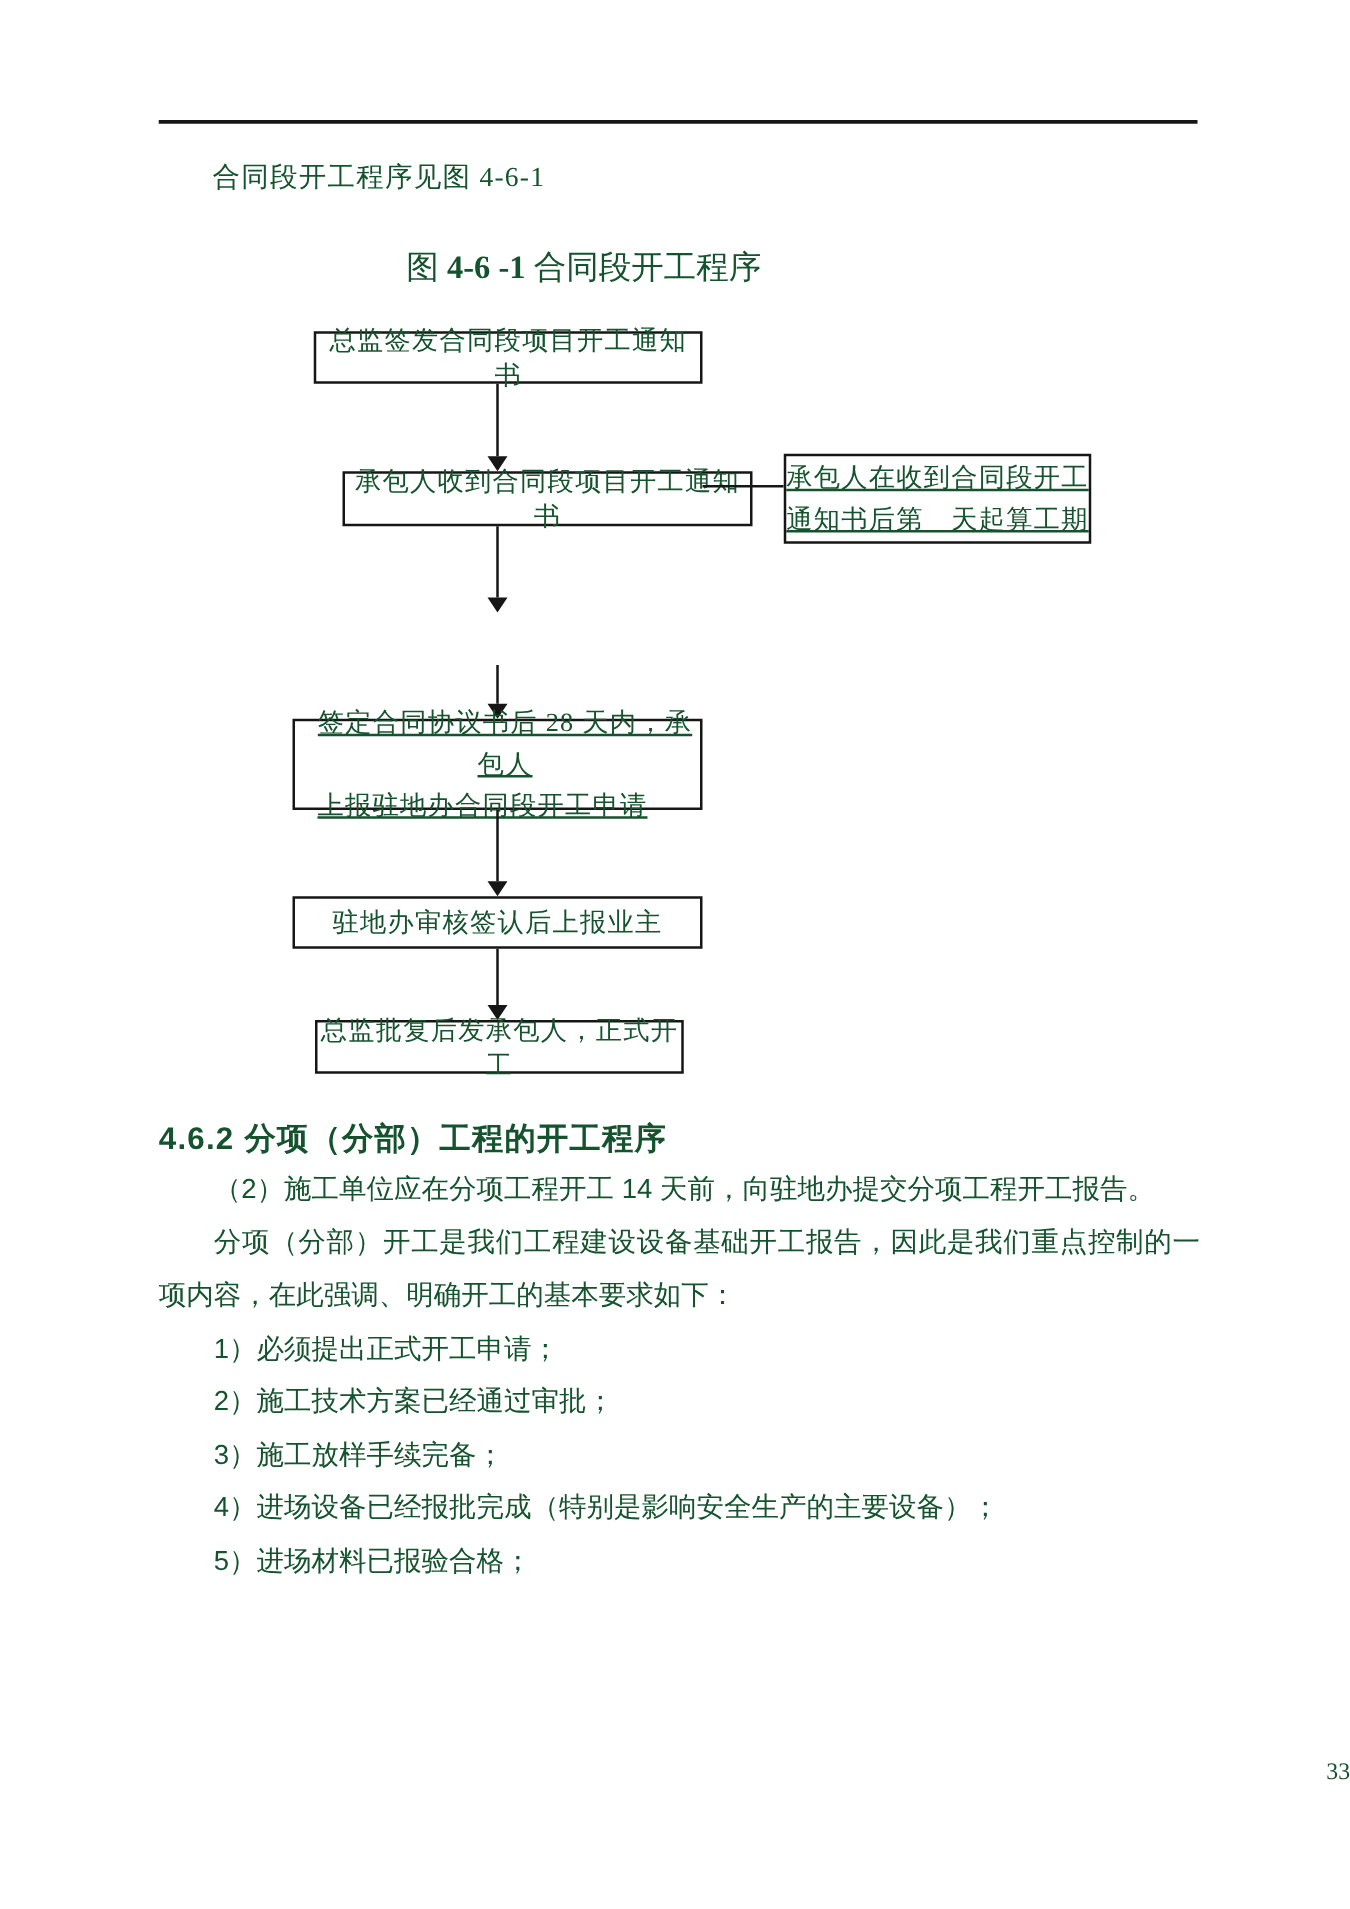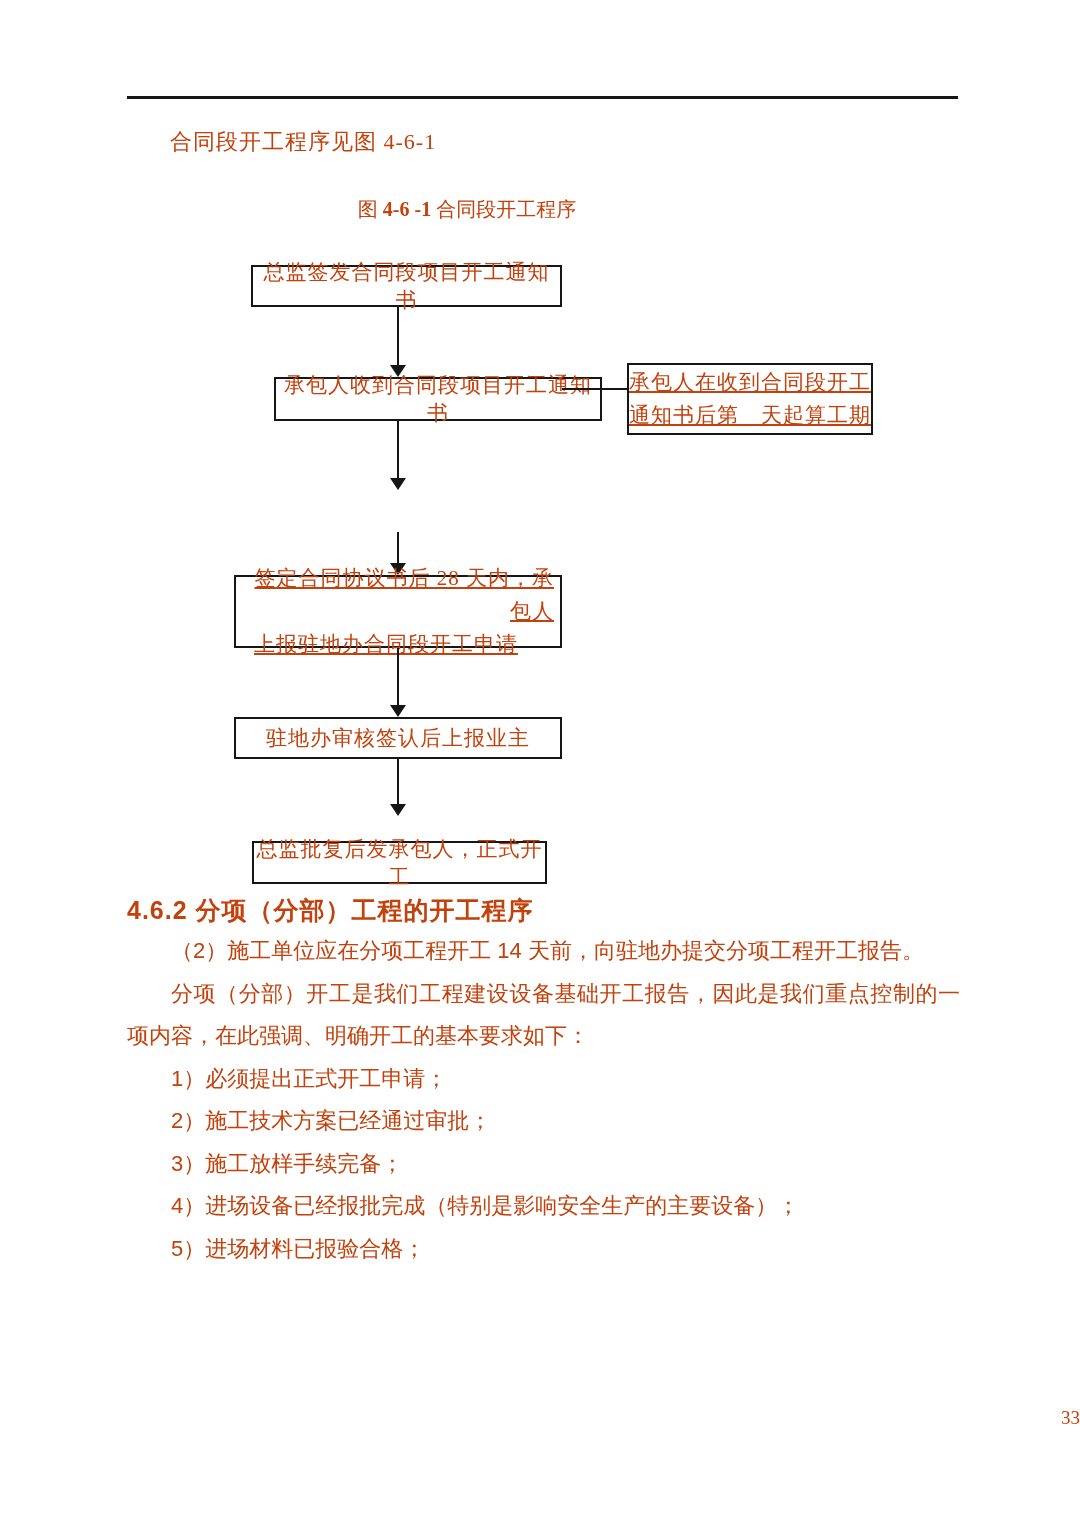--- a/index.html
+++ b/index.html
@@ -1,21 +1,21 @@
 <!DOCTYPE html>
 <html><head>
 <meta charset="utf-8">
 <style>
   html, body { margin: 0; padding: 0; background: #ffffff; }
   .page {
     position: relative;
     width: 1080px;
     height: 1527px;
     background: #ffffff;
-    color: #c2410c;
+    color: #14532d;
     overflow: hidden;
     font-family: "Liberation Serif", "DejaVu Serif", serif;
   }
 
   
   .top-rule {
     position: absolute;
     left: 127px; top: 96px;
     width: 831px; height: 3px;
     background: #161616;
@@ -29,49 +29,49 @@
     letter-spacing: 1px;
     white-space: nowrap;
   }
 
   
   .fig-caption {
     position: absolute;
     left: 0; top: 196px;
     width: 934px;
     text-align: center;
-    font-size: 20px;
+    font-size: 26px;
     white-space: nowrap;
   }
   .fig-caption .num { font-weight: bold; }
 
   
   .fbox {
     position: absolute;
     border: 2px solid #161616;
     box-sizing: border-box;
     background: #ffffff;
     font-size: 21px;
     letter-spacing: 1px;
     display: flex;
     align-items: center;
     justify-content: center;
     text-align: center;
   }
   .fbox.multiline { flex-direction: column; line-height: 33px; text-decoration: underline; }
-  .fbox.leftalign { align-items: flex-start; justify-content: center; text-align: right;
+  .fbox.leftalign { align-items: flex-start; justify-content: center; text-align: center;
                     padding-left: 18px; padding-right: 6px; }
 
   #box-1 { left: 251px; top: 265px; width: 311px; height: 42px; }
   #box-2 { left: 234px; top: 377px; width: 328px; height: 44px; margin-left: 40px; }
   #box-side { left: 627px; top: 363px; width: 246px; height: 72px; }
   #box-3 { left: 283px; top: 490px; width: 214px; height: 42px; }
   #box-4 { left: 234px; top: 575px; width: 328px; height: 73px; }
   #box-5 { left: 234px; top: 717px; width: 328px; height: 42px; }
-  #box-6 { left: 252px; top: 841px; width: 295px; height: 43px; }
+  #box-6 { left: 252px; top: 816px; width: 295px; height: 43px; }
 
   .varrow { position: absolute; width: 0; }
   .varrow .shaft { position: absolute; left: -1px; top: 0; width: 2px; background: #161616; }
   .varrow .head  { position: absolute; left: -8px; width: 0; height: 0;
                    border-left: 8px solid transparent;
                    border-right: 8px solid transparent;
                    border-top: 12px solid #161616; }
 
   #arrow-1 { left: 398px; top: 307px; } #arrow-1 .shaft { height: 58px; } #arrow-1 .head { top: 58px; }
   #arrow-2 { left: 398px; top: 421px; } #arrow-2 .shaft { height: 57px; } #arrow-2 .head { top: 57px; }

